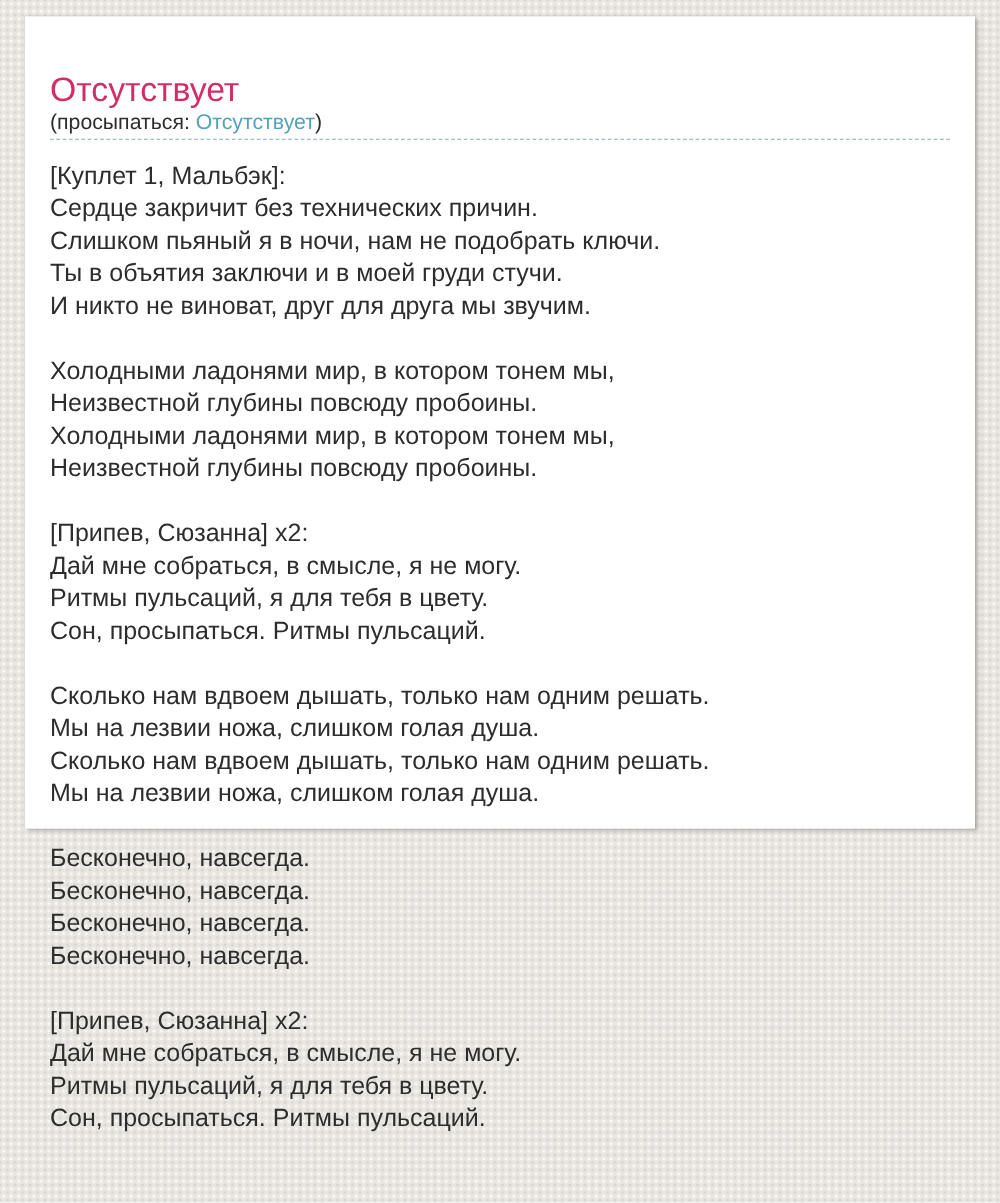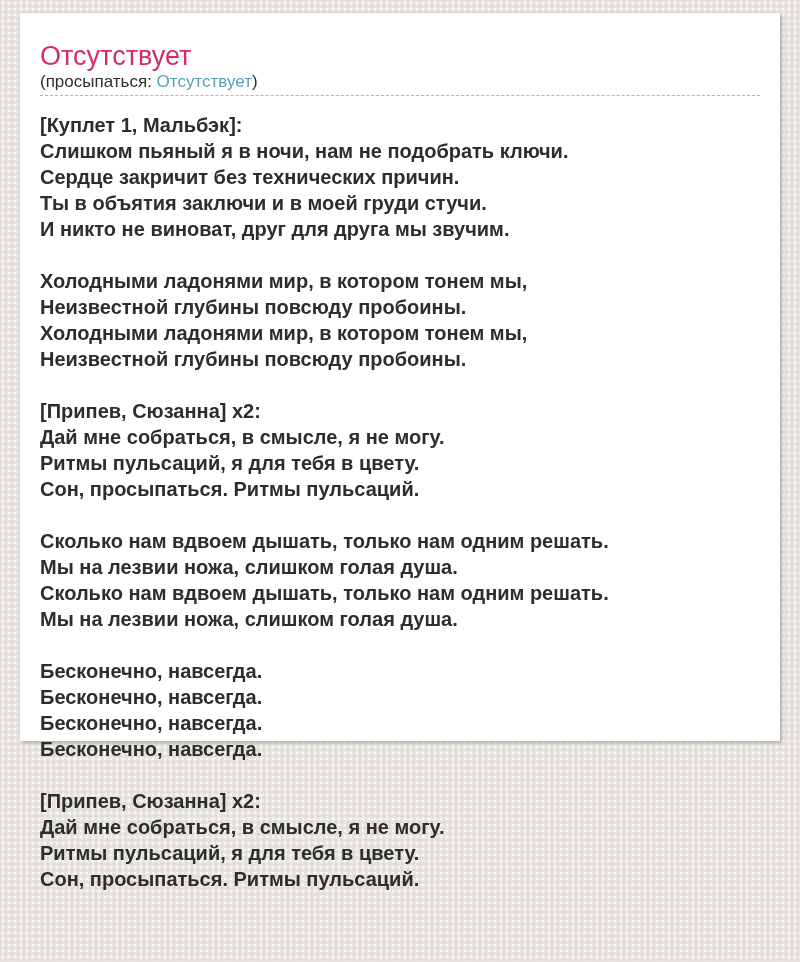--- a/index.html
+++ b/index.html
@@ -17,23 +17,23 @@
       radial-gradient(rgba(255,255,255,0.85) 1px, transparent 1.3px),
       radial-gradient(rgba(203,198,190,0.55) 1px, transparent 1.3px);
     background-size: 6px 6px, 6px 6px;
     background-position: 0 0, 3px 3px;
   }
   .card {
     position: absolute;
     left: 20px;
     top: 13px;
     width: 760px;
-    height: 728px;
+    height: 650px;
     box-sizing: border-box;
-    padding: 28px 20px 30px 20px;
+    padding: 44px 20px 30px 20px;
     background: var(--card-bg, #ffffff);
     box-shadow: 2px 2px 3px rgba(140,134,126,0.55), 0 0 1px rgba(160,155,148,0.6);
   }
   .song-title {
     margin: 0;
     font-size: 27px;
     font-weight: 400;
     line-height: 31px;
     color: var(--title-color, #d22e63);
     letter-spacing: 0;
@@ -51,37 +51,37 @@
     cursor: pointer;
   }
   .lyrics {
     margin-top: 16px;
     font-size: 20px;
     line-height: 26px;
     color: var(--text-color, #2d2d2d);
   }
   .stanza { margin: 0 0 26px 0; }
   .stanza:last-child { margin-bottom: 0; }
-  .line { white-space: pre-wrap; font-weight: bold; }
+  .line { white-space: pre-wrap; }
 </style>
 </head>
 <body>
 
 <div class="card">
   <h1 class="song-title">Отсутствует</h1>
 
   <div class="artist-line">
     <span>(просыпаться: </span><a class="artist-link">Отсутствует</a><span>)</span>
   </div>
 
   <div class="lyrics">
       <div class="stanza">
         <div class="line">[Куплет 1, Мальбэк]:</div>
+        <div class="line">Сердце закричит без технических причин.</div>
         <div class="line">Слишком пьяный я в ночи, нам не подобрать ключи.</div>
-        <div class="line">Сердце закричит без технических причин.</div>
         <div class="line">Ты в объятия заключи и в моей груди стучи.</div>
         <div class="line">И никто не виноват, друг для друга мы звучим.</div>
       </div>
       <div class="stanza">
         <div class="line">Холодными ладонями мир, в котором тонем мы,</div>
         <div class="line">Неизвестной глубины повсюду пробоины.</div>
         <div class="line">Холодными ладонями мир, в котором тонем мы,</div>
         <div class="line">Неизвестной глубины повсюду пробоины.</div>
       </div>
       <div class="stanza">

